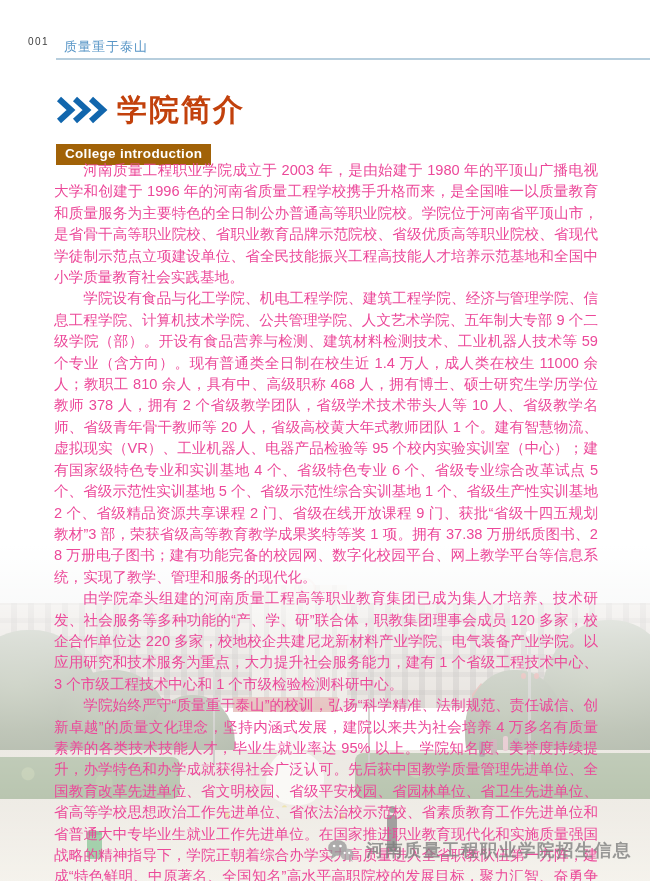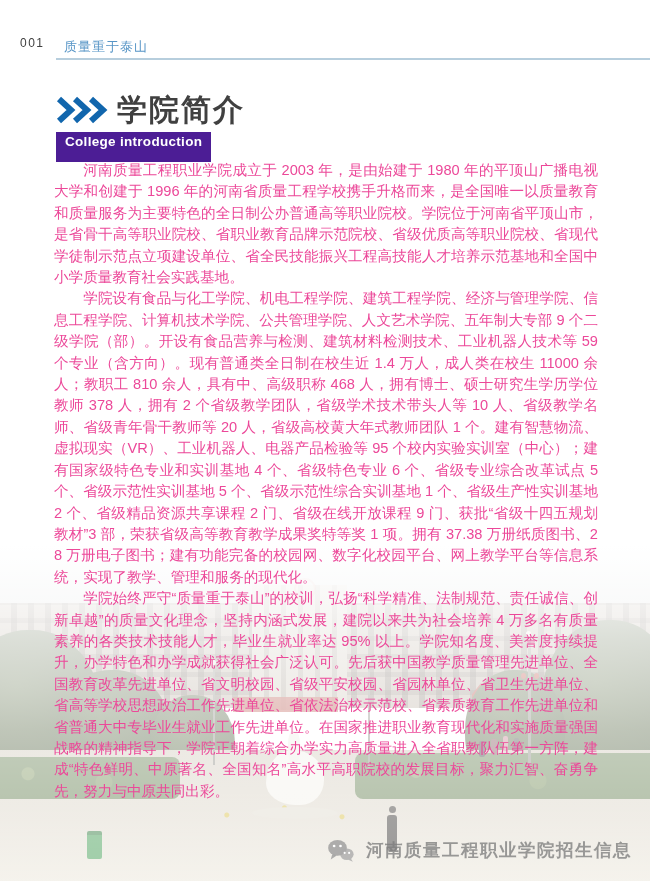--- a/index.html
+++ b/index.html
@@ -1,30 +1,30 @@
 <!DOCTYPE html>
 <html><head>
 <meta charset="utf-8">
 <style>
   html,body{margin:0;padding:0;background:#fff;}
   .page{position:relative;width:650px;height:881px;background:#ffffff;overflow:hidden;
         font-family:"Liberation Sans","DejaVu Sans",sans-serif;}
 
   
-  .page-num{position:absolute;left:20px;top:36px;font-size:12px;color:#404040;letter-spacing:1.5px;}
+  .page-num{position:absolute;left:28px;top:36px;font-size:10px;color:#404040;letter-spacing:1.5px;}
   .slogan{position:absolute;left:64px;top:38px;font-size:13px;color:#5795c6;letter-spacing:1px;}
   .header-rule{position:absolute;left:56px;right:0;top:58px;height:2px;background:#b7cedd;}
 
   
   .title-block{position:absolute;left:56px;top:94px;z-index:2;}
   .title-row{display:flex;align-items:center;gap:9px;}
   .chevrons{display:block;}
-  .title-zh{margin:0;font-size:30px;font-weight:bold;color:#404040;letter-spacing:2px;line-height:32px;}
-  .title-en{display:inline-block;margin-top:6px;background:#4c1d95;color:#fff;
-            font-weight:bold;font-size:13.5px;padding:2px 9px 13px;letter-spacing:.3px;}
+  .title-zh{margin:0;font-size:30px;font-weight:bold;color:#c2410c;letter-spacing:2px;line-height:32px;}
+  .title-en{display:inline-block;margin-top:18px;background:#a16207;color:#fff;
+            font-weight:bold;font-size:13.5px;padding:2px 9px 4px;letter-spacing:.3px;}
 
   
   .content{position:absolute;left:54px;top:160px;width:544px;z-index:2;}
   .content p{margin:0;text-indent:2em;font-size:14.6px;line-height:21.4px;color:#ec4899;
              text-align:justify;word-break:break-all;}
 
   
   .photo{position:absolute;left:0;top:545px;width:650px;height:336px;overflow:hidden;z-index:0;}
   .photo *{position:absolute;}
   .sky{left:0;top:0;width:650px;height:130px;background:linear-gradient(#c8d3da,#e5dfd4);}
@@ -100,20 +100,21 @@
         <polyline points="35,3 47,14 35,25" stroke="#1166ad" stroke-width="6"></polyline>
       </svg>
       <h1 class="title-zh">学院简介</h1>
     </div>
     <div class="title-en">College introduction</div>
   </div>
 
   <main class="content">
     <p>河南质量工程职业学院成立于 2003 年，是由始建于 1980 年的平顶山广播电视大学和创建于 1996 年的河南省质量工程学校携手升格而来，是全国唯一以质量教育和质量服务为主要特色的全日制公办普通高等职业院校。学院位于河南省平顶山市，是省骨干高等职业院校、省职业教育品牌示范院校、省级优质高等职业院校、省现代学徒制示范点立项建设单位、省全民技能振兴工程高技能人才培养示范基地和全国中小学质量教育社会实践基地。</p>
     <p>学院设有食品与化工学院、机电工程学院、建筑工程学院、经济与管理学院、信息工程学院、计算机技术学院、公共管理学院、人文艺术学院、五年制大专部 9 个二级学院（部）。开设有食品营养与检测、建筑材料检测技术、工业机器人技术等 59 个专业（含方向）。现有普通类全日制在校生近 1.4 万人，成人类在校生 11000 余人；教职工 810 余人，具有中、高级职称 468 人，拥有博士、硕士研究生学历学位教师 378 人，拥有 2 个省级教学团队，省级学术技术带头人等 10 人、省级教学名师、省级青年骨干教师等 20 人，省级高校黄大年式教师团队 1 个。建有智慧物流、虚拟现实（VR）、工业机器人、电器产品检验等 95 个校内实验实训室（中心）；建有国家级特色专业和实训基地 4 个、省级特色专业 6 个、省级专业综合改革试点 5 个、省级示范性实训基地 5 个、省级示范性综合实训基地 1 个、省级生产性实训基地 2 个、省级精品资源共享课程 2 门、省级在线开放课程 9 门、获批“省级十四五规划教材”3 部，荣获省级高等教育教学成果奖特等奖 1 项。拥有 37.38 万册纸质图书、28 万册电子图书；建有功能完备的校园网、数字化校园平台、网上教学平台等信息系统，实现了教学、管理和服务的现代化。</p>
+    <p>由学院牵头组建的河南质量工程高等职业教育集团已成为集人才培养、技术研发、社会服务等多种功能的“产、学、研”联合体，职教集团理事会成员 120 多家，校企合作单位达 220 多家，校地校企共建尼龙新材料产业学院、电气装备产业学院。以应用研究和技术服务为重点，大力提升社会服务能力，建有 1 个省级工程技术中心、3 个市级工程技术中心和 1 个市级检验检测科研中心。</p>
     <p>学院始终严守“质量重于泰山”的校训，弘扬“科学精准、法制规范、责任诚信、创新卓越”的质量文化理念，坚持内涵式发展，建院以来共为社会培养 4 万多名有质量素养的各类技术技能人才，毕业生就业率达 95% 以上。学院知名度、美誉度持续提升，办学特色和办学成就获得社会广泛认可。先后获中国教学质量管理先进单位、全国教育改革先进单位、省文明校园、省级平安校园、省园林单位、省卫生先进单位、省高等学校思想政治工作先进单位、省依法治校示范校、省素质教育工作先进单位和省普通大中专毕业生就业工作先进单位。在国家推进职业教育现代化和实施质量强国战略的精神指导下，学院正朝着综合办学实力高质量进入全省职教队伍第一方阵，建成“特色鲜明、中原著名、全国知名”高水平高职院校的发展目标，聚力汇智、奋勇争先，努力与中原共同出彩。</p>
   </main>
 
   <div class="photo">
     <div class="sky"></div>
     <div class="bld-main"></div>
     <div class="bld-tower"></div>
     <div class="banner-red"></div>
     <div class="tent-red"></div>
     <div class="tree t1"></div>

